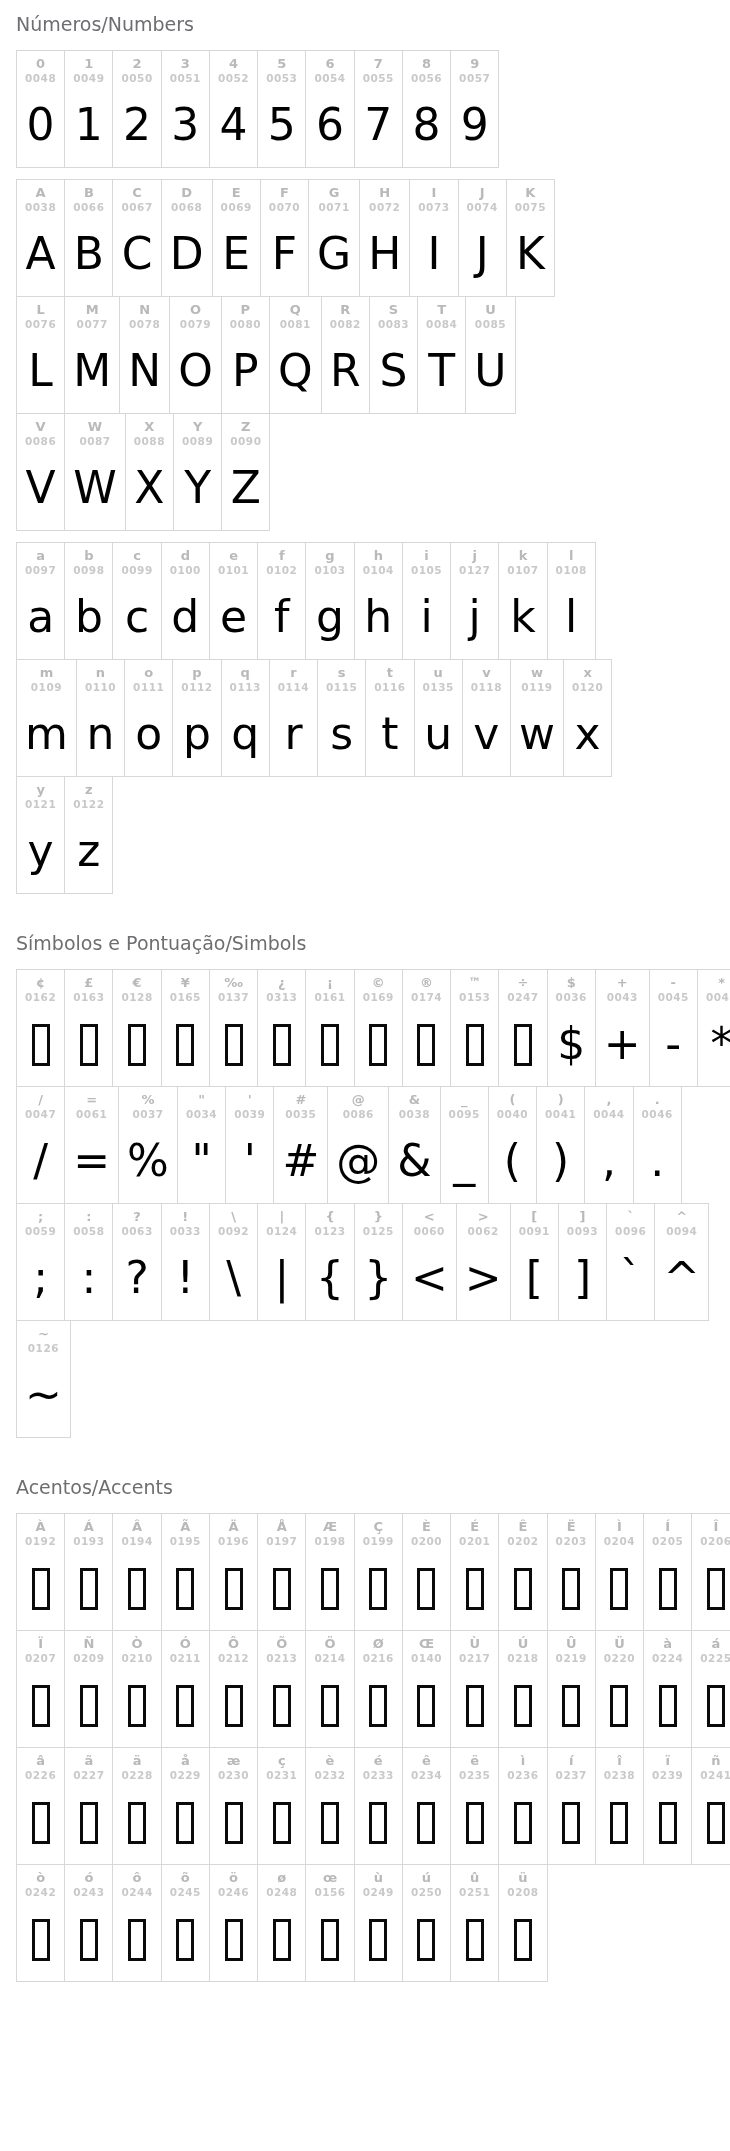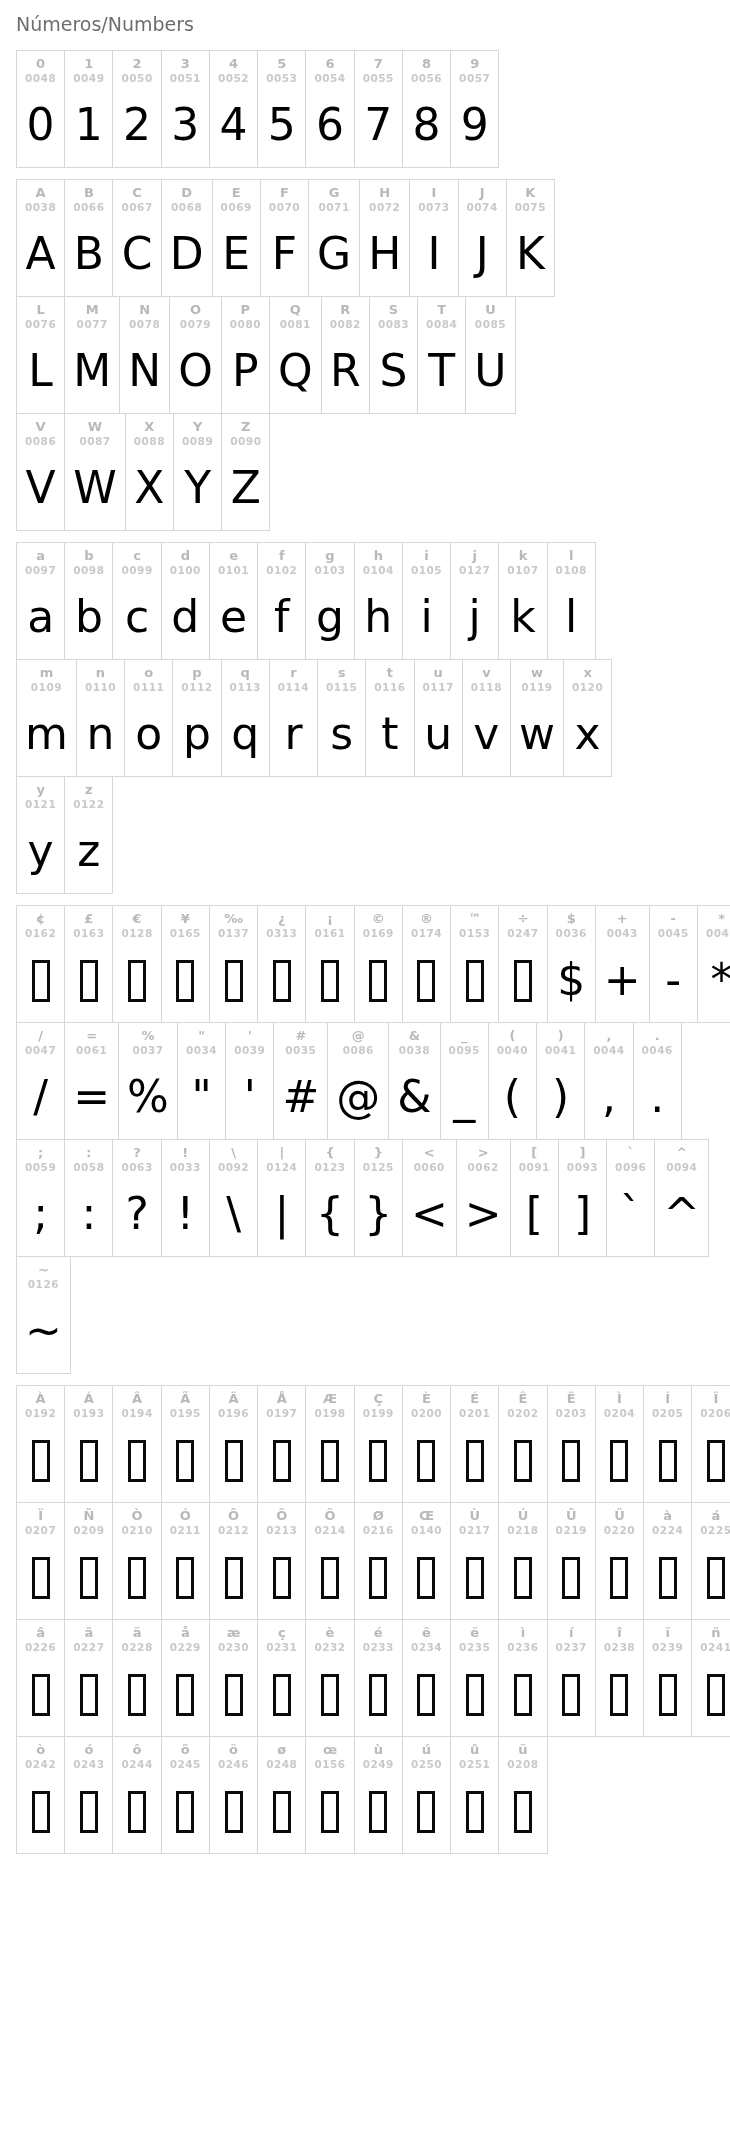--- a/index.html
+++ b/index.html
@@ -375,21 +375,21 @@
           <div class="cell-code">0115</div>
           <div class="cell-glyph">s</div>
         </div>
         <div class="cell">
           <div class="cell-char">t</div>
           <div class="cell-code">0116</div>
           <div class="cell-glyph">t</div>
         </div>
         <div class="cell">
           <div class="cell-char">u</div>
-          <div class="cell-code">0117</div>
+          <div class="cell-code">0135</div>
           <div class="cell-glyph">u</div>
         </div>
         <div class="cell">
           <div class="cell-char">v</div>
           <div class="cell-code">0118</div>
           <div class="cell-glyph">v</div>
         </div>
         <div class="cell">
           <div class="cell-char">w</div>
           <div class="cell-code">0119</div>
@@ -408,20 +408,21 @@
           <div class="cell-glyph">y</div>
         </div>
         <div class="cell">
           <div class="cell-char">z</div>
           <div class="cell-code">0122</div>
           <div class="cell-glyph">z</div>
         </div>
       </div>
     </section>
     <section class="section">
+      <h2 class="section-title">Símbolos e Pontuação/Simbols</h2>
       <div class="row">
         <div class="cell">
           <div class="cell-char">¢</div>
           <div class="cell-code">0162</div>
           <div class="cell-glyph">
             <span class="tofu"></span>
           </div>
         </div>
         <div class="cell">
           <div class="cell-char">£</div>
@@ -655,20 +656,21 @@
       </div>
       <div class="row">
         <div class="cell">
           <div class="cell-char">~</div>
           <div class="cell-code">0126</div>
           <div class="cell-glyph">~</div>
         </div>
       </div>
     </section>
     <section class="section">
+      <h2 class="section-title">Acentos/Accents</h2>
       <div class="row">
         <div class="cell">
           <div class="cell-char">À</div>
           <div class="cell-code">0192</div>
           <div class="cell-glyph">
             <span class="tofu"></span>
           </div>
         </div>
         <div class="cell">
           <div class="cell-char">Á</div>

